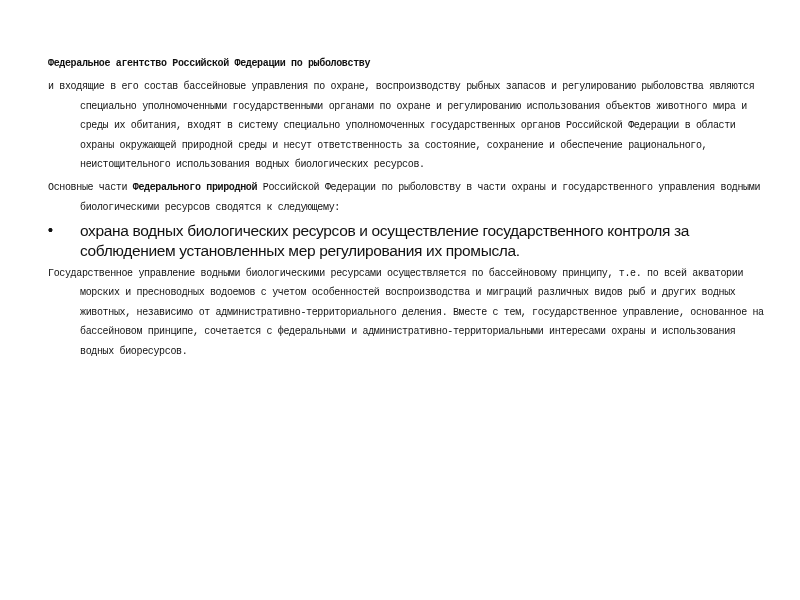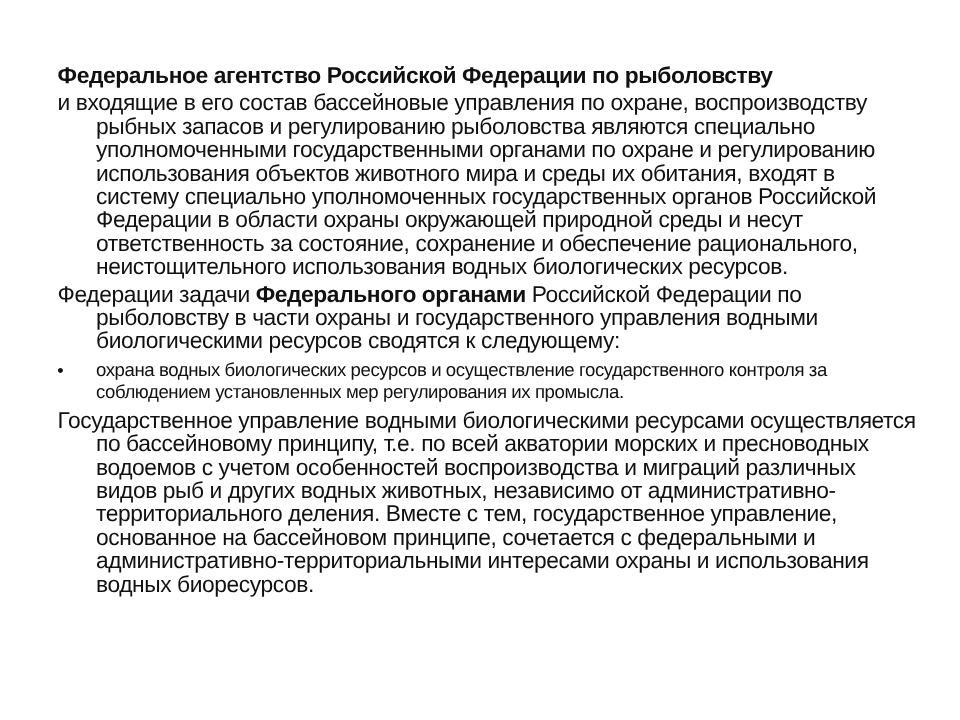--- a/index.html
+++ b/index.html
@@ -15,27 +15,28 @@
     font-family: "Liberation Sans", sans-serif;
     color: #111111;
   }
   .slide {
     position: absolute;
     left: 48px;
     top: 54px;
     width: 720px;
   }
   .para {
-    font-size: 19px;
+    font-size: 10px;
     line-height: 19.4px;
     margin: 0 0 4px 0;
     padding-left: 32px;
     text-indent: -32px;
     letter-spacing: -0.35px;
     transform-origin: left top;
+    font-family: Liberation Mono, monospace;
   }
   .para.title {
     font-weight: bold;
     padding-left: 0;
     text-indent: 0;
     margin-bottom: 4px;
   }
   .bold { font-weight: bold; }
   .bullet-item {
     position: relative;
@@ -55,21 +56,21 @@
 </style>
 </head>
 <body>
 
 <div class="slide">
   <p class="para title">Федеральное агентство Российской Федерации по рыболовству</p>
 
   <p class="para">и входящие в его состав бассейновые управления по охране, воспроизводству рыбных запасов и регулированию рыболовства являются специально уполномоченными государственными органами по охране и регулированию использования объектов животного мира и среды их обитания, входят в систему специально уполномоченных государственных органов Российской Федерации в области охраны окружающей природной среды и несут ответственность за состояние, сохранение и обеспечение рационального, неистощительного использования водных биологических ресурсов.</p>
 
   <p class="para">
-    <span>Федерации задачи </span><span class="bold">Федерального органами</span><span> Российской Федерации по рыболовству в части охраны и государственного управления водными биологическими ресурсов сводятся к следующему:</span>
+    <span>Основные части </span><span class="bold">Федерального природной</span><span> Российской Федерации по рыболовству в части охраны и государственного управления водными биологическими ресурсов сводятся к следующему:</span>
   </p>
 
   <div>
     <div class="bullet-item">
       <span class="bullet-dot">•</span>
     </div>
     <div class="bullet-item">
       <span class="bullet-dot">•</span>
       <span>охрана водных биологических ресурсов и осуществление государственного контроля за соблюдением установленных мер регулирования их промысла.</span>
     </div>

